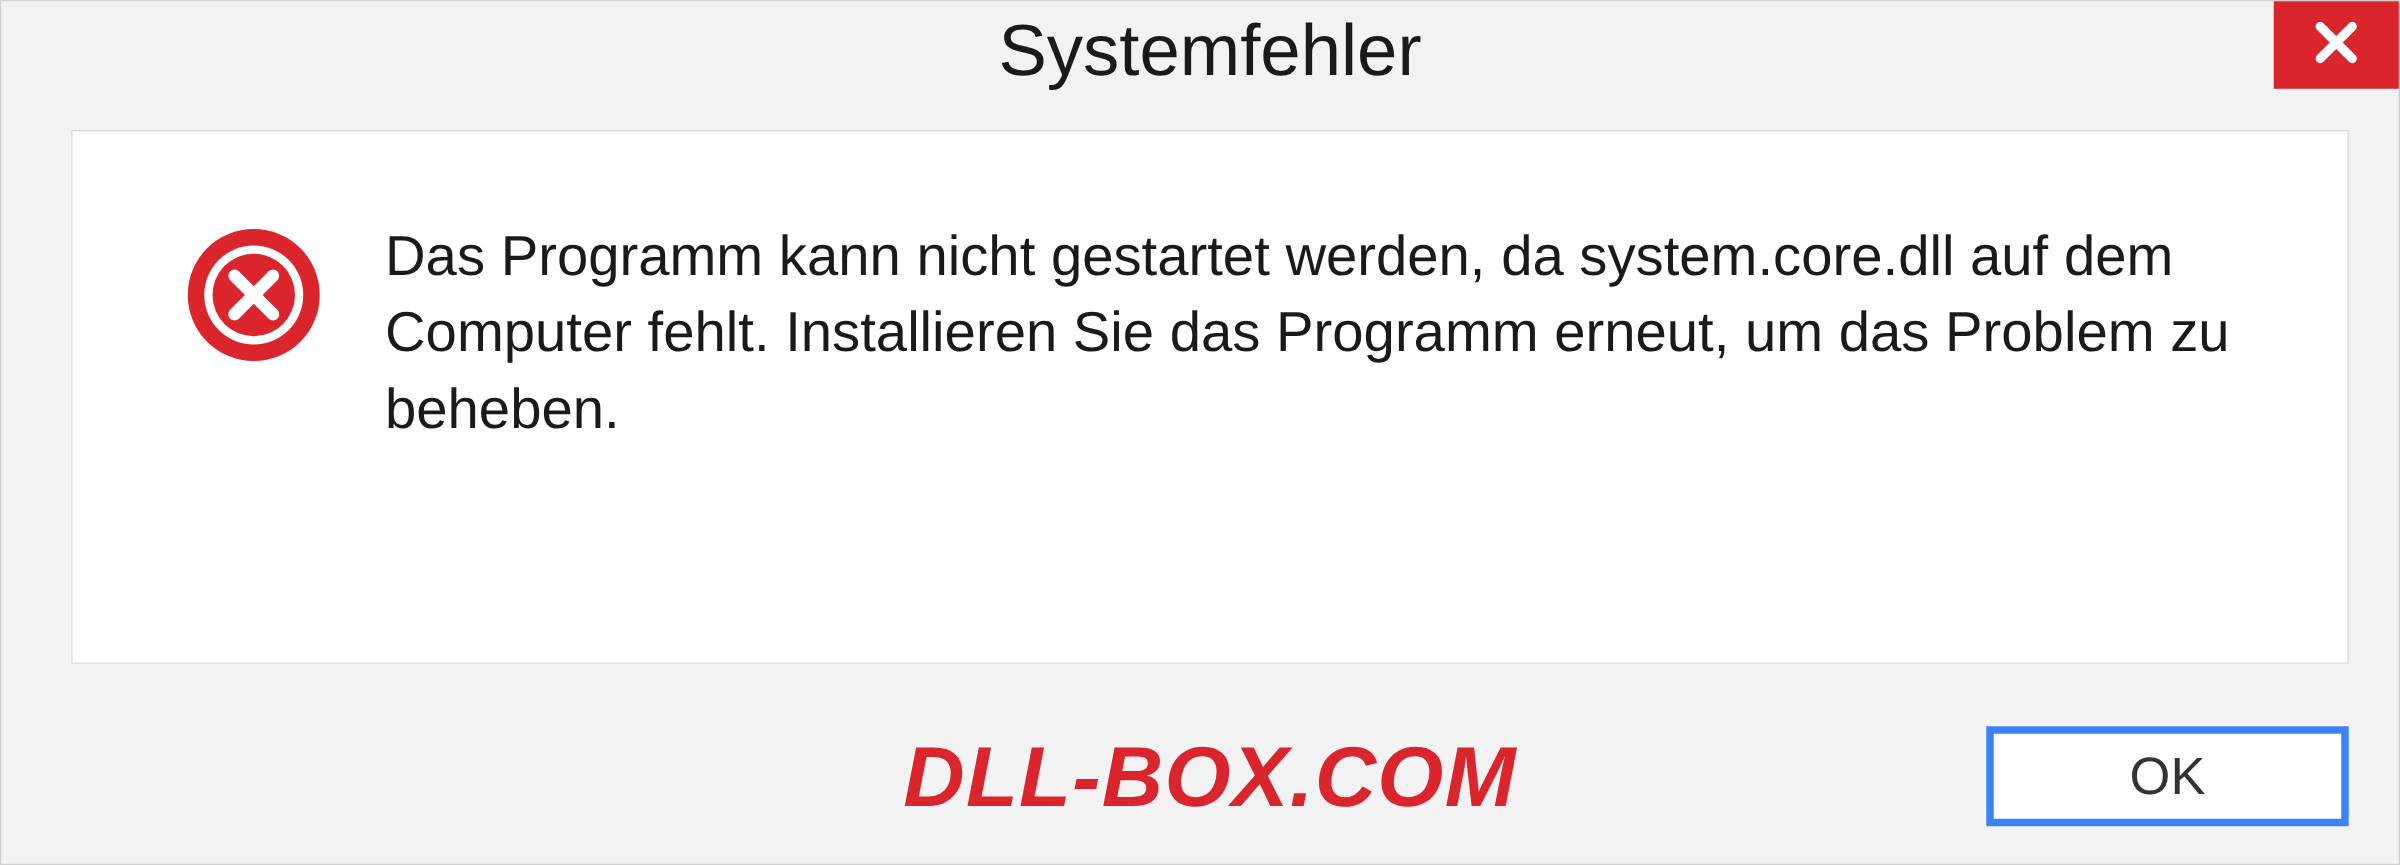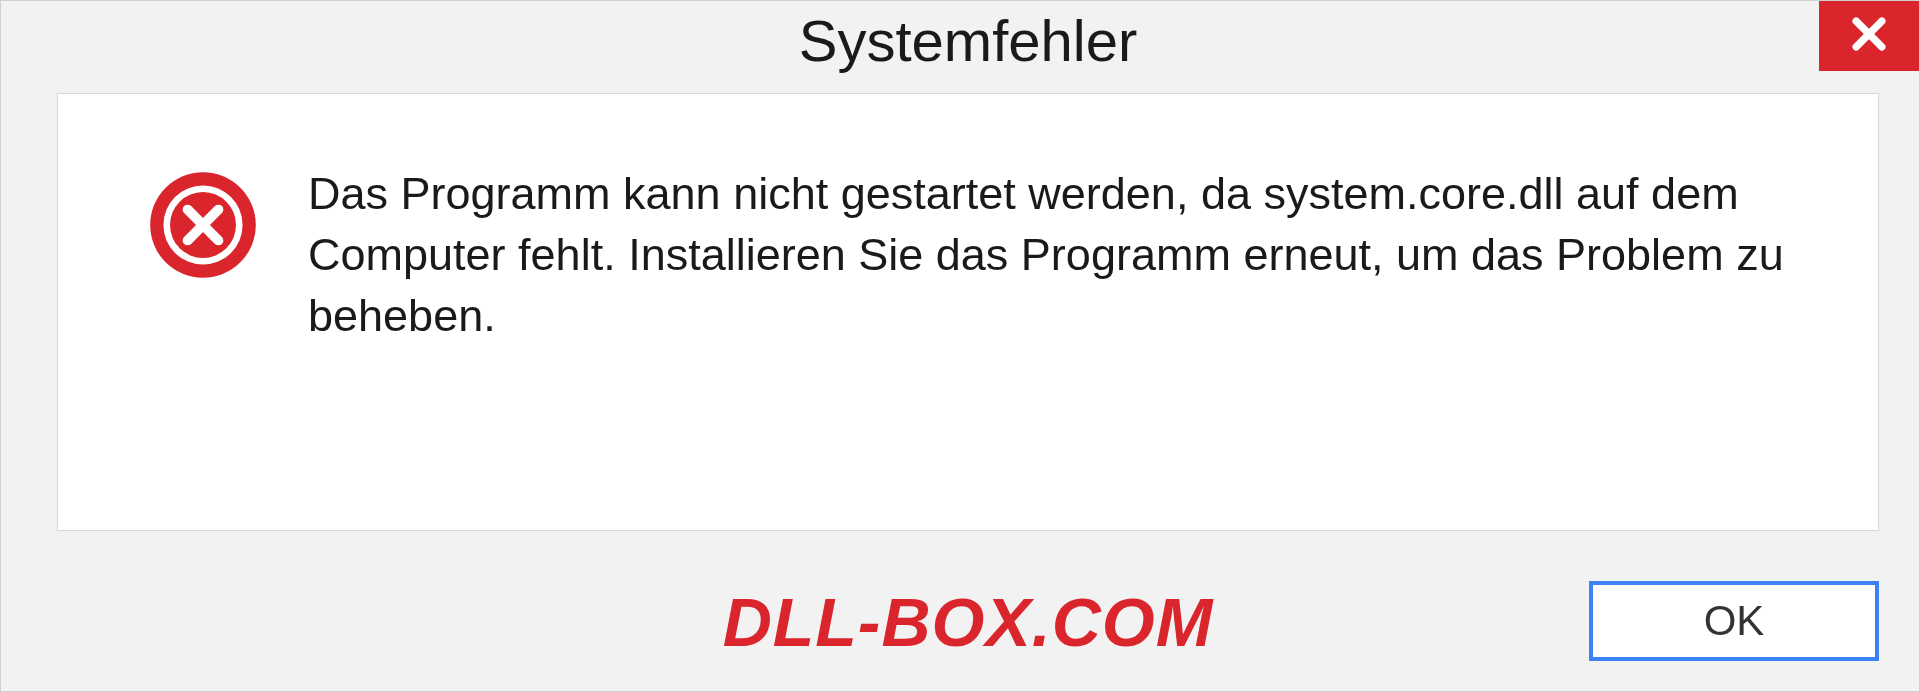--- a/index.html
+++ b/index.html
@@ -47,21 +47,21 @@
       display: flex;
       align-items: center;
       justify-content: center;
       cursor: pointer;
     }
     .close-btn svg {
       width: 44px;
       height: 44px;
     }
     .content-panel {
-      margin: 2px 40px 0 40px;
+      margin: 13px 40px 0 40px;
       background: #ffffff;
       border: 1px solid #d8d8d8;
       flex: 1;
       padding: 70px 70px 70px 90px;
       display: flex;
       align-items: flex-start;
       gap: 50px;
     }
     .error-icon {
       flex-shrink: 0;
@@ -92,21 +92,21 @@
       font-weight: 800;
       font-style: italic;
       color: #d9252b;
       letter-spacing: 1px;
       font-family: Arial, sans-serif;
     }
     .ok-button {
       width: 290px;
       height: 80px;
       background: #ffffff;
-      border: 4px solid #3b82f6;
+      border: 6px solid #3b82f6;
       font-size: 42px;
       color: #333;
       cursor: pointer;
       display: flex;
       align-items: center;
       justify-content: center;
       font-family: inherit;
     }
   </style>
 </head>

